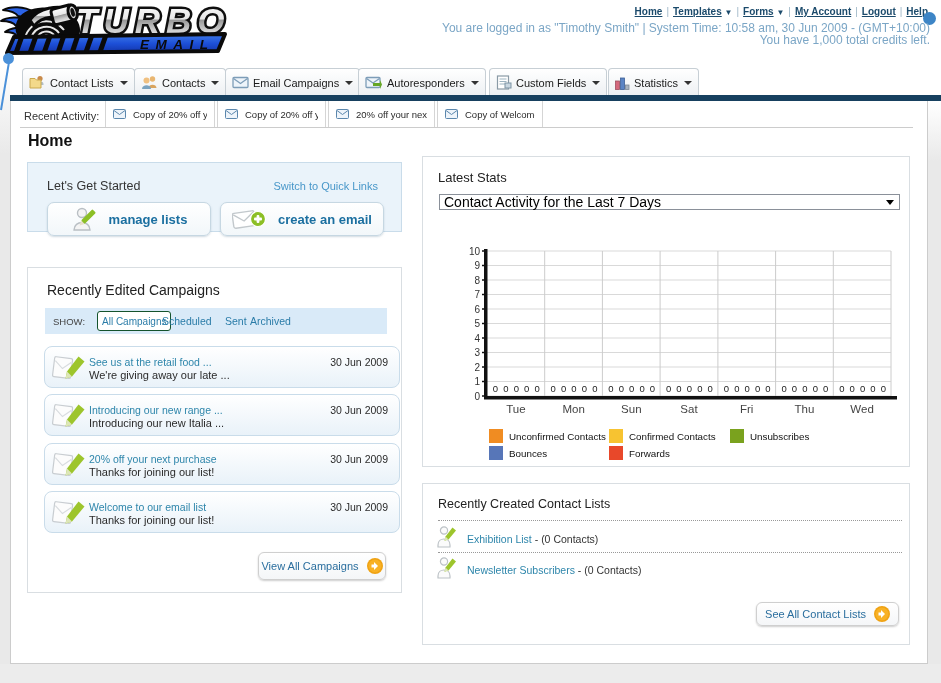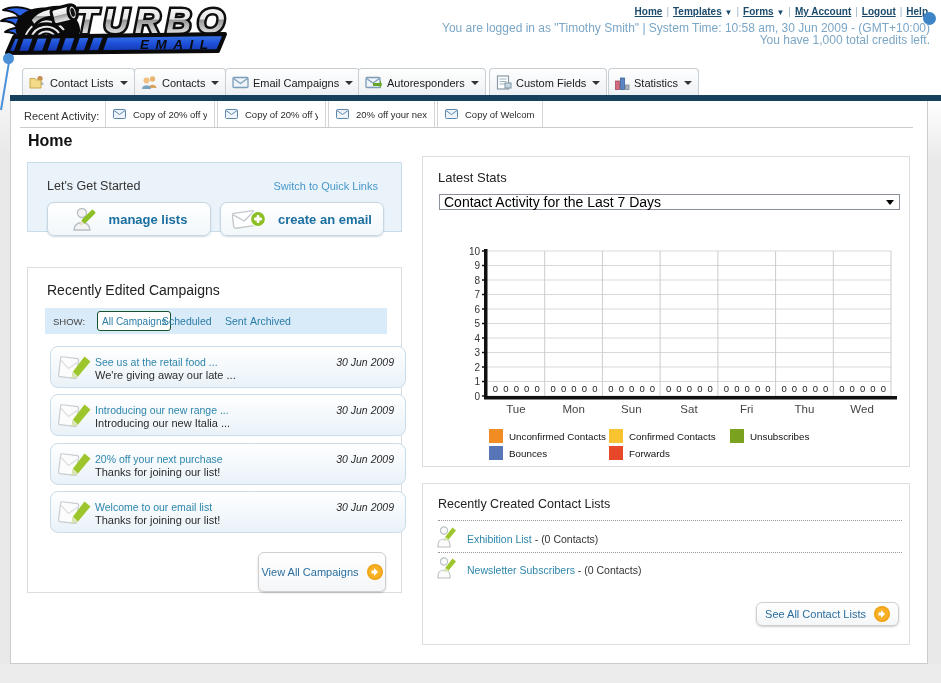--- a/index.html
+++ b/index.html
@@ -37,25 +37,25 @@
 #gs-title { position:absolute; left:19px; top:16px; font-size:12.5px; color:#333; }
 #gs-link { position:absolute; right:23px; top:17px; font-size:11px; color:#4897c9; }
 .bigbtn { position:absolute; top:39px; height:34px; background:linear-gradient(#ffffff,#f2f7fa); border:1px solid #c6d7e2; border-radius:7px; box-shadow:0 1px 2px rgba(120,150,170,.35); display:flex; align-items:center; justify-content:center; font-size:13px; font-weight:bold; color:#1b6fa0; }
 .bigbtn svg { margin-right:12px; }
 #campaigns { left:27px; top:267px; width:375px; height:326px; }
 #camp-title { position:absolute; left:19px; top:14px; font-size:14px; color:#222; }
 #showbar { position:absolute; left:17px; top:40px; width:342px; height:26px; background:#d9eaf8; font-size:10.5px; }
 #showbar .lbl { position:absolute; left:8px; top:8px; color:#444; font-size:9.5px; }
 #showbar .pill { position:absolute; left:39px; top:3px; height:20px; line-height:20px; background:#fff; border:1px solid #14532d; border-radius:3px; padding:0 4px; color:#2a7ca8; font-size:10px;margin-left:13px; }
 #showbar a { color:#2a7ca8; position:absolute; top:7px; }
-.crow { position:absolute; left:22px; width:356px; height:42px; background:linear-gradient(#ffffff,#e9f2f9); border:1px solid #c9dcea; border-radius:8px; }
+.crow { position:absolute; left:16px; width:356px; height:42px; background:linear-gradient(#ffffff,#e9f2f9); border:1px solid #c9dcea; border-radius:8px; }
 .crow svg { position:absolute; left:7px; top:9px; }
 .crow .t1 { position:absolute; left:44px; top:9px; font-size:10.5px; color:#2e86ab; }
 .crow .t2 { position:absolute; left:44px; top:21.5px; font-size:11px; color:#2b2b2b; }
-.crow .dt { position:absolute; right:11px; top:9px; font-size:10.5px; color:#2b2b2b;font-style:italic; }
+.crow .dt { position:absolute; right:11px; top:9px; font-size:10.5px; color:#2b2b2b; }
 .gobtn { position:absolute; background:linear-gradient(#ffffff,#f4f6f8); border:1px solid #cfcfcf; border-radius:6px; box-shadow:0 1px 2px rgba(0,0,0,.2); font-size:11px; color:#2a6e9e; display:flex; align-items:center; justify-content:center; white-space:nowrap; }
 .gobtn svg { margin-left:8px; flex:none; }
 #stats { left:422px; top:156px; width:488px; height:311px; }
 #stats-title { position:absolute; left:15px; top:13px; font-size:13px; color:#222;text-align:right; }
 #statsel { position:absolute; left:16px; top:37px; width:461px; height:16px; border:1px solid #8a9099; background:#fff; font-size:14px; color:#000; line-height:14px; padding-left:4px; }
 #statsel .arr { position:absolute; right:5px; top:5px; width:0; height:0; border-left:4px solid transparent; border-right:4px solid transparent; border-top:5px solid #000; }
 #contactlists { left:422px; top:483px; width:488px; height:162px; }
 #cl-title { position:absolute; left:15px; top:13px; font-size:12.5px; color:#222; }
 .dots { position:absolute; left:15px; width:464px; border-top:1px dotted #999; }
 .clrow { position:absolute; left:14px; font-size:10.5px; }
@@ -301,21 +301,21 @@
             <rect x="1.5" y="1.5" width="18" height="20" rx="1.5" fill="#fcfcfc" stroke="#c8cdd1" stroke-width="1.2"></rect>
             <path d="M2.5 5.5 L10.5 12.5 L18.5 5.5" fill="none" stroke="#d8dcdf" stroke-width="1.2"></path>
           </g>
           <path d="M26.5 0.5 L32.5 5.5 L20 20.5 L13.5 22.5 L15 15.5 Z" fill="#9dc52c"></path>
           <path d="M15 15.5 L13.5 22.5 L20 20.5 Z" fill="#dde6b8"></path>
         </svg>
       <span class="t1">Welcome to our email list</span>
       <span class="t2">Thanks for joining our list!</span>
       <span class="dt">30 Jun 2009</span>
     </div>
-    <div class="gobtn" style="left:230px;top:284px;width:128px;height:40px">
+    <div class="gobtn" style="left:230px;top:284px;width:128px;height:28px">
       View All Campaigns
       <svg width="16" height="16" viewBox="0 0 16 16">
           <circle cx="8" cy="8" r="8" fill="#efa213"></circle>
           <circle cx="8" cy="8" r="6.5" fill="#f8b125"></circle>
           <path d="M7 4 L11 8 L7 12 L7 9.5 L4.5 9.5 L4.5 6.5 L7 6.5 Z" fill="#ffffff"></path>
         </svg>
     </div>
   </div>
 
   <div class="panel" id="stats">

